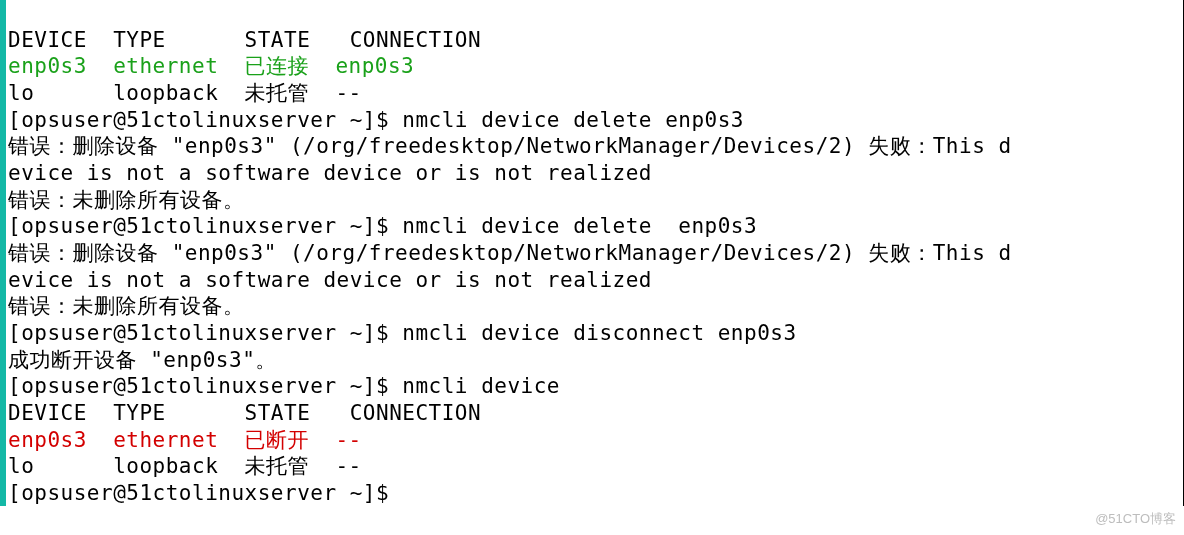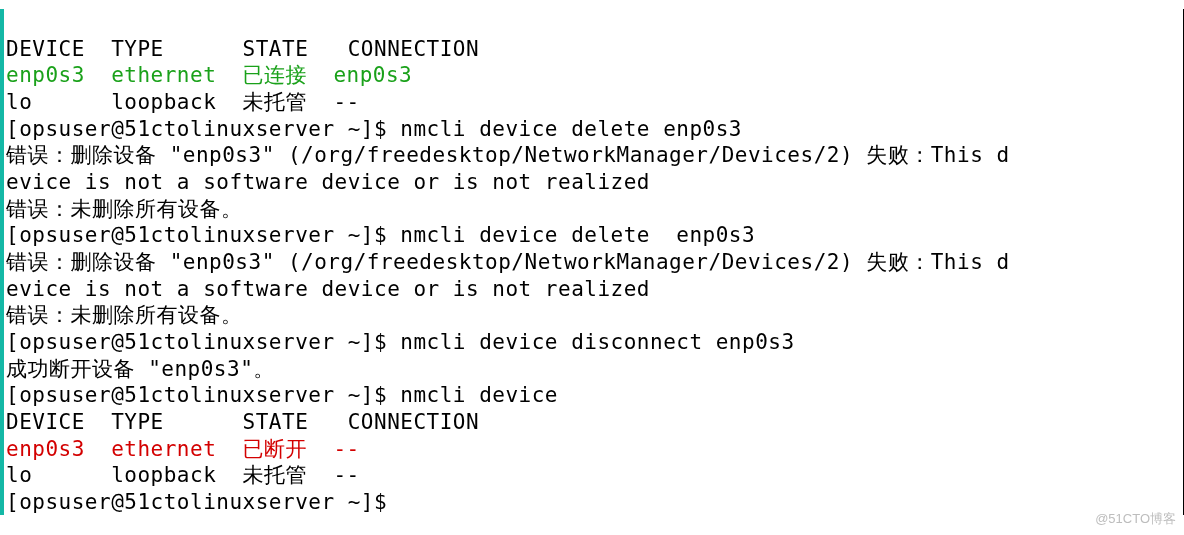--- a/index.html
+++ b/index.html
@@ -11,25 +11,24 @@
     line-height: 1.27;
     width: 1184px;
     height: 535px;
     overflow: hidden;
     position: relative;
     color: #000;
     letter-spacing: 0.5px;
   }
   .terminal {
     white-space: pre;
-    border-left: 4px solid #14b8a6;
+    border-left: 6px solid #14b8a6;
     border-right: 1px solid #000;
     padding: 0 2px;
     box-sizing: border-box;
-    margin-top: 9px;
   }
   .green { color: #1aa11a; }
   .red   { color: #d30000; }
   .black { color: #000000; }
   .watermark {
     position: absolute;
     right: 8px;
     bottom: 8px;
     font-family: sans-serif;
     font-size: 13px;

